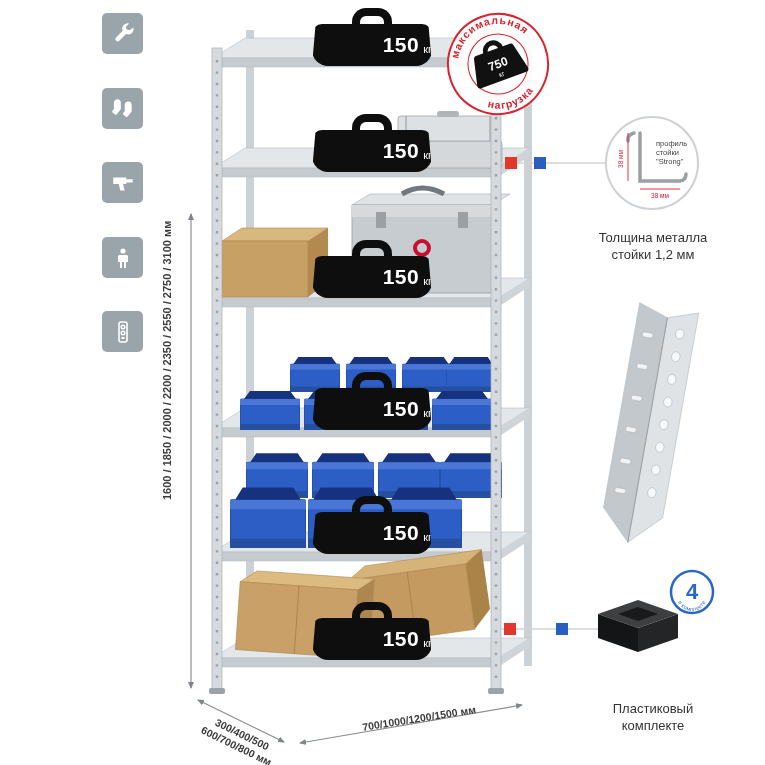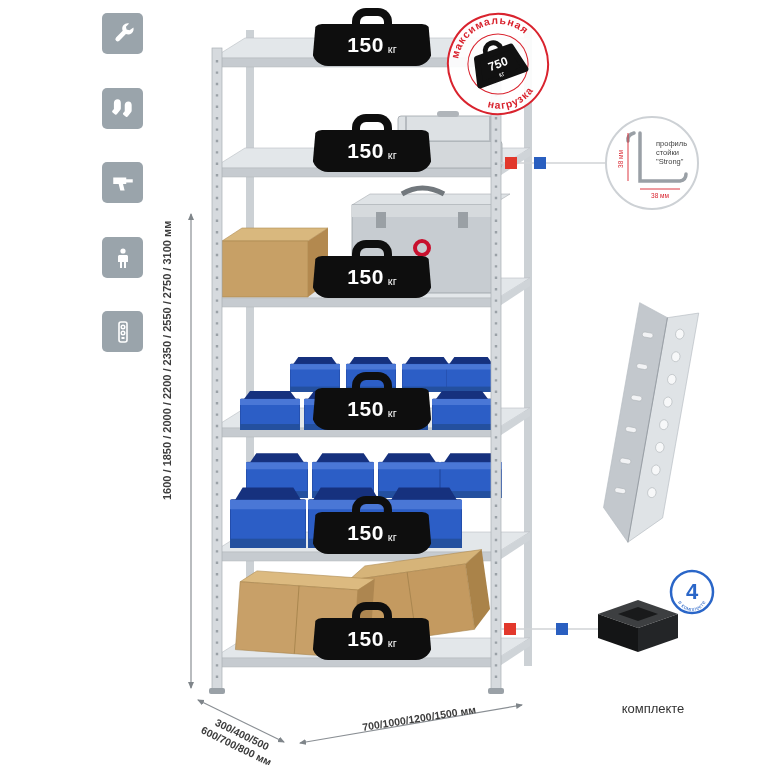--- a/index.html
+++ b/index.html
@@ -7,21 +7,21 @@
          font-family:"Liberation Sans","DejaVu Sans",sans-serif;color:#3c3c3c;}
   #scene{position:absolute;inset:0;}
   .icon-tile{position:absolute;left:102px;width:41px;height:41px;background:#9aa4ab;
              border-radius:5px;display:flex;align-items:center;justify-content:center;}
   
   .weight{position:absolute;width:120px;height:58px;}
   .w-handle{position:absolute;top:0;left:50%;width:40px;height:26px;margin-left:-20px;
             border:8px solid #0e0e0e;border-bottom:none;border-radius:14px 14px 0 0;box-sizing:border-box;}
   .w-body{position:absolute;top:16px;left:0;width:120px;height:42px;background:#0e0e0e;
           border-radius:10px 10px 16px 16px;clip-path:polygon(3% 0,97% 0,100% 100%,0 100%);
-          display:flex;align-items:center;justify-content:center;gap:4px;color:#fff;}
+          display:flex;align-items:center;justify-content:flex-end;gap:4px;color:#fff;}
   .w-val{font-size:21px;font-weight:bold;letter-spacing:.5px;}
   .w-unit{font-size:11px;margin-top:7px;}
   
   .dim-height{position:absolute;left:158px;top:200px;width:18px;height:320px;
               writing-mode:vertical-rl;transform:rotate(180deg);text-align:center;
               font-size:11px;font-weight:bold;color:#3c3c3c;white-space:nowrap;line-height:18px;}
   .dim-depth{position:absolute;left:190px;top:702px;width:122px;transform:rotate(26deg);
              transform-origin:0 0;text-align:center;font-size:10.5px;font-weight:bold;line-height:13px;}
   .dim-width{position:absolute;left:312px;top:712px;width:214px;transform:rotate(-9deg);
              text-align:center;font-size:10.5px;font-weight:bold;}
@@ -314,18 +314,21 @@
   </div>
 
   <div class="dim-height">1600 / 1850 / 2000 / 2200 / 2350 / 2550 / 2750 / 3100 мм</div>
   <div class="dim-depth">
     <div>300/400/500</div>
     <div>600/700/800 мм</div>
   </div>
   <div class="dim-width">700/1000/1200/1500 мм</div>
 
   <div class="callout-caption cap-profile">
+    <div>Толщина металла</div>
+    <div>стойки 1,2 мм</div>
   </div>
   <div class="callout-caption cap-foot">
+    <div>Пластиковый</div>
     <div>комплекте</div>
   </div>
 
 </div>
 
 </body></html>

